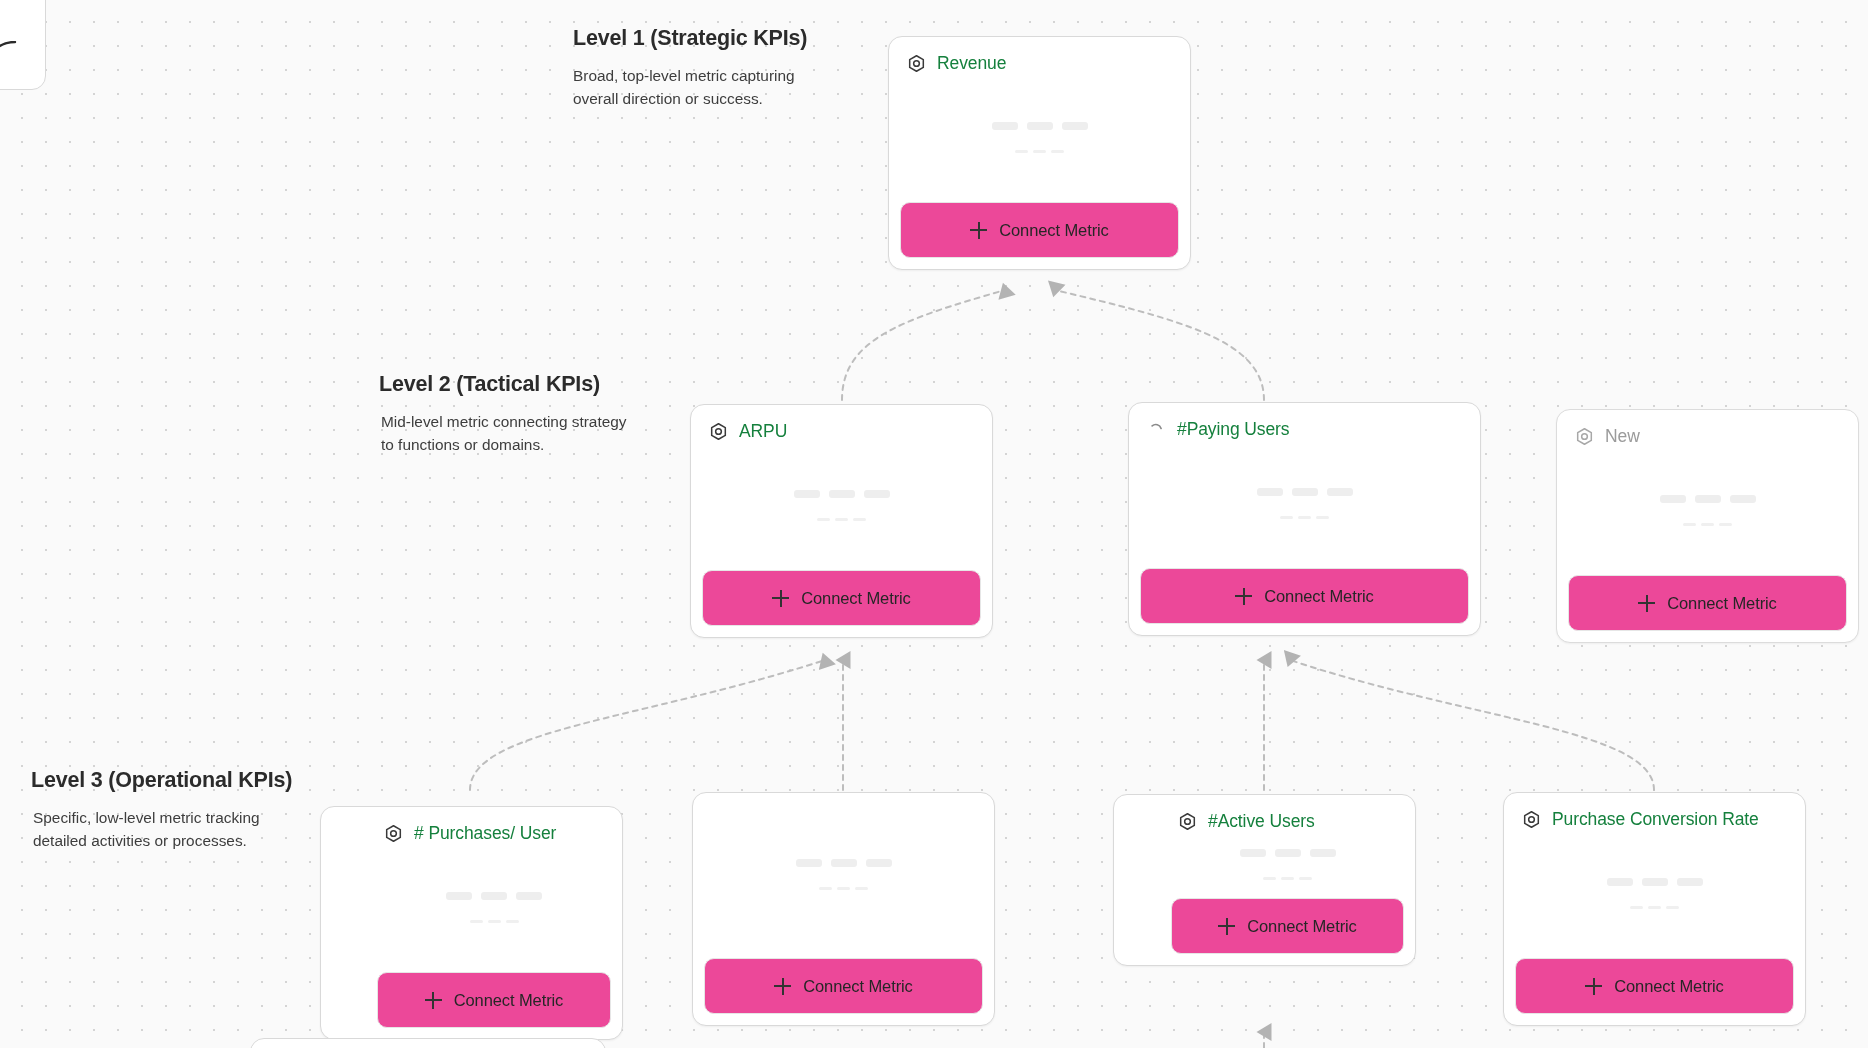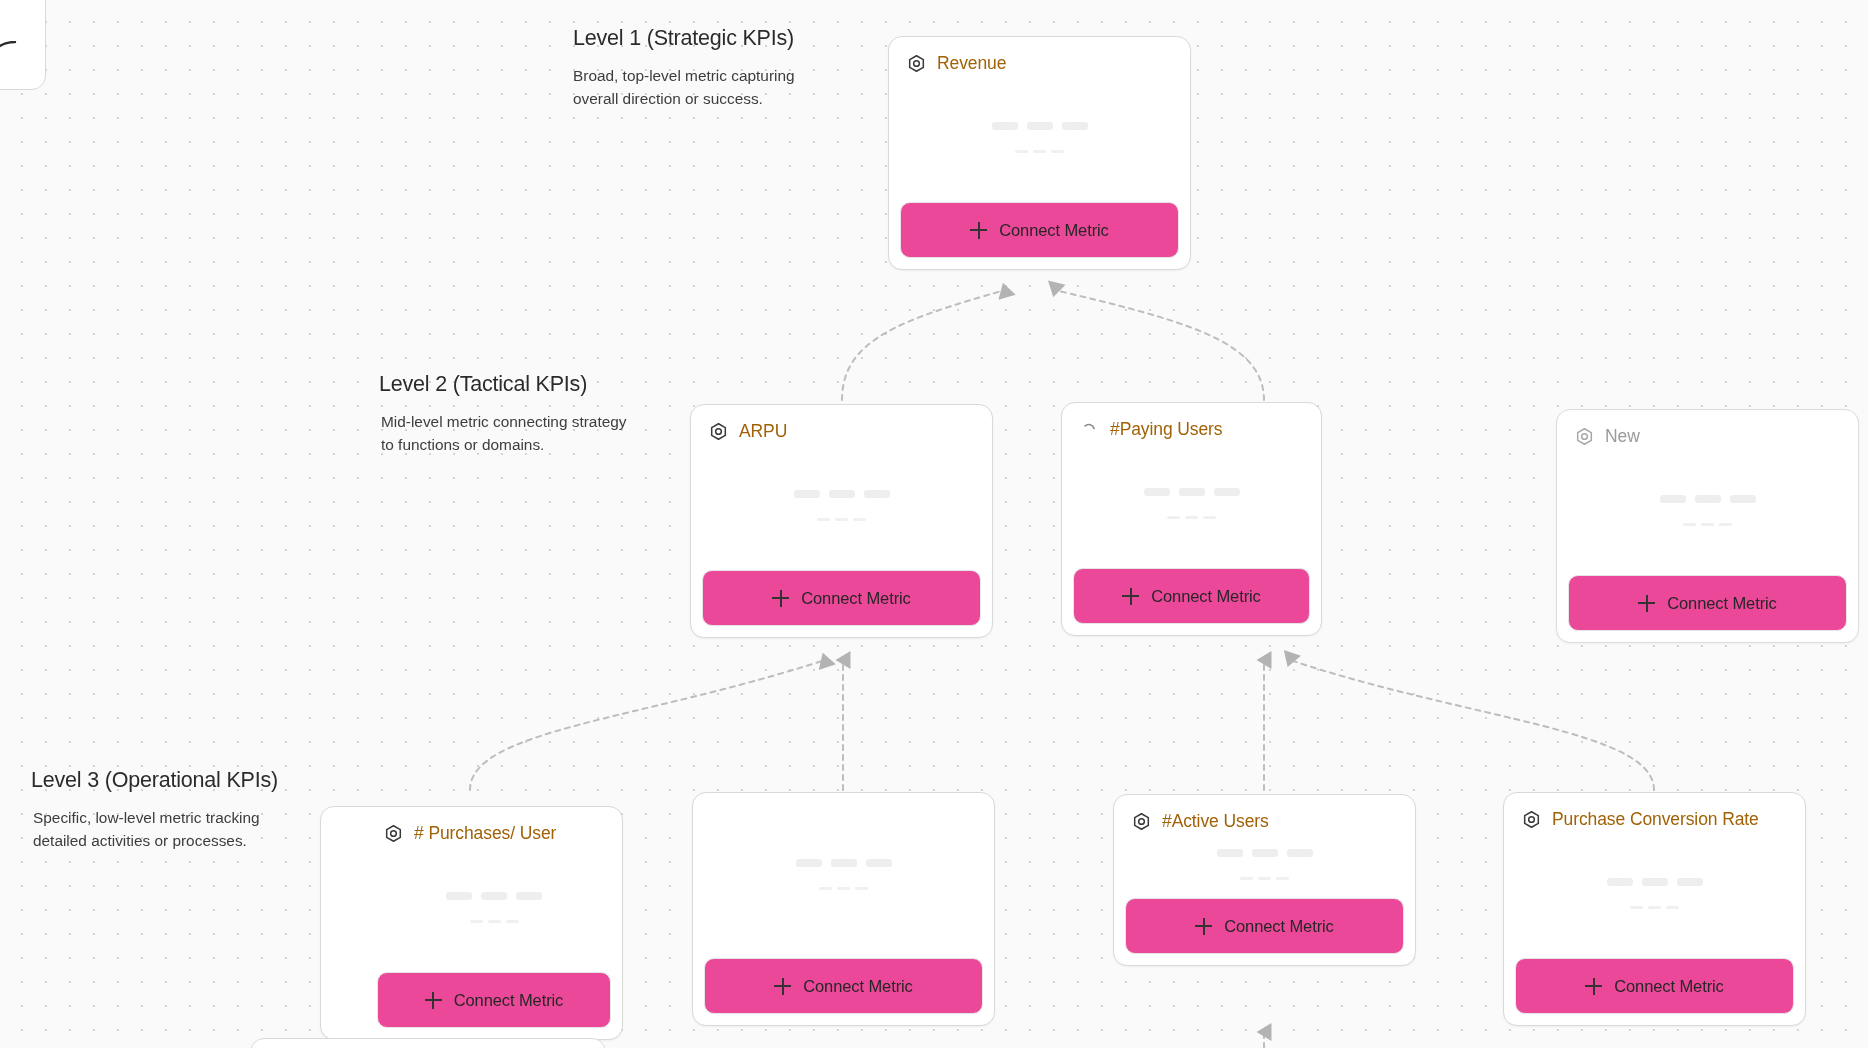--- a/index.html
+++ b/index.html
@@ -28,21 +28,21 @@
     left: 0; top: 0;
     width: 1868px; height: 1048px;
     pointer-events: none;
     z-index: 1;
   }
 
   
   .level-label { position: absolute; z-index: 2; }
   .level-title {
     font-size: 21.5px;
-    font-weight: 400;
+    font-weight: 700;
     color: #2b2b2b;
     letter-spacing: -0.2px;
     white-space: nowrap;
   }
   .level-desc {
     margin-top: 14px;
     font-size: 15.4px;
     line-height: 1.47;
     color: #3d3d3d;
     max-width: 250px;
@@ -69,21 +69,21 @@
   .card-header {
     display: flex;
     align-items: center;
     gap: 11px;
     padding: 16px 18px 0 18px;
     flex: 0 0 auto;
   }
   .card-title {
     font-size: 17.5px;
     font-weight: 500;
-    color: #a16207;
+    color: #15803d;
     letter-spacing: -0.1px;
     white-space: nowrap;
   }
   .ghost .card-title { color: #9b9b9b; }
 
   .icon-hex { width: 19px; height: 19px; display: block; flex: 0 0 auto; }
   .icon-spinner { width: 19px; height: 19px; display: block; flex: 0 0 auto; }
 
   
   .card-body {
@@ -269,21 +269,21 @@
         <span class="sk-bar"></span>
         <span class="sk-bar"></span>
       </div>
     </div>
     <div class="connect-btn">
       <span class="plus-icon"></span>
       <span class="connect-label">Connect Metric</span>
     </div>
   </div>
 
-  <div class="metric-card" id="card-paying-users" style="left:1061px; top:402px; width:261px; height:234px;">
+  <div class="metric-card" id="card-paying-users" style="left:1128px; top:402px; width:353px; height:234px;">
     <div class="card-header">
       <svg class="icon-spinner" viewBox="0 0 24 24" xmlns="http://www.w3.org/2000/svg">
         <path d="M6.5 7.5 A 7 7 0 0 1 17.8 10.6" fill="none" stroke="#8a8a8a" stroke-width="2.1" stroke-linecap="round"></path>
       </svg>
       <span class="card-title">#Paying Users</span>
     </div>
     <div class="card-body">
       <div class="sk-row">
         <span class="sk-bar w1"></span>
         <span class="sk-bar w2"></span>
@@ -365,21 +365,21 @@
         <span class="sk-bar"></span>
         <span class="sk-bar"></span>
       </div>
     </div>
     <div class="connect-btn">
       <span class="plus-icon"></span>
       <span class="connect-label">Connect Metric</span>
     </div>
   </div>
 
-  <div class="metric-card" id="card-active-users" style="left:1113px; top:794px; width:303px; height:172px;">
+  <div class="metric-card" id="card-active-users" style="left:1113px; top:794px; width:303px; height:172px;padding-left:46px;">
     <div class="card-header">
       <svg class="icon-hex" viewBox="0 0 24 24" xmlns="http://www.w3.org/2000/svg">
         <path d="M12 2.2 L20.6 7.1 L20.6 16.9 L12 21.8 L3.4 16.9 L3.4 7.1 Z" fill="none" stroke="#3a3a3a" stroke-width="1.9" stroke-linejoin="round"></path>
         <circle cx="12" cy="12" r="3.6" fill="none" stroke="#3a3a3a" stroke-width="1.9"></circle>
       </svg>
       <span class="card-title">#Active Users</span>
     </div>
     <div class="card-body">
       <div class="sk-row">
         <span class="sk-bar w1"></span>

